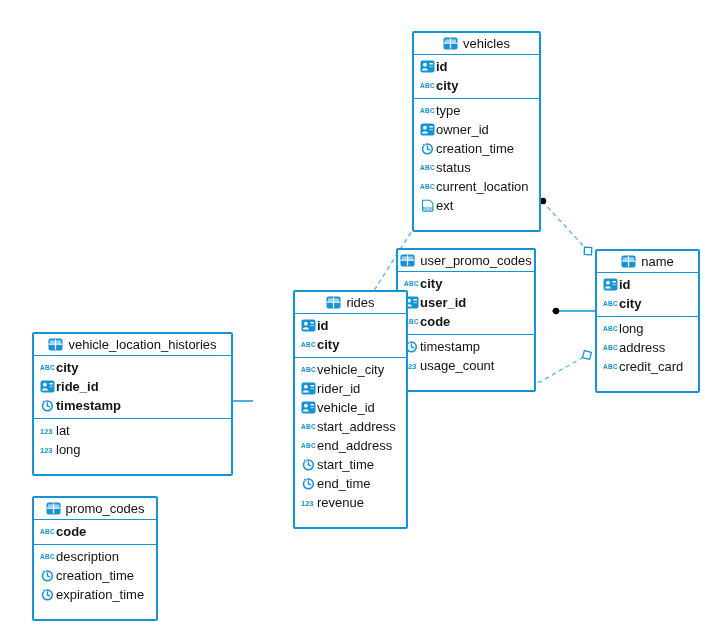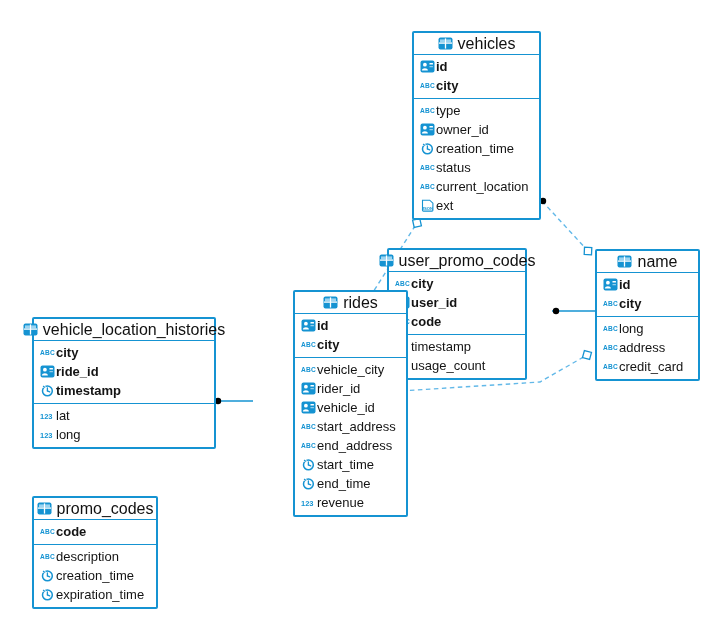--- a/index.html
+++ b/index.html
@@ -3,23 +3,23 @@
 <meta charset="utf-8">
 <style>
   html,body{margin:0;padding:0;background:#ffffff;width:705px;height:636px;overflow:hidden;
     font-family:"Liberation Sans",sans-serif;}
   #canvas{position:relative;width:705px;height:636px;background:#ffffff;}
   #wires{position:absolute;left:0;top:0;width:705px;height:636px;z-index:0;}
   .table{position:absolute;box-sizing:border-box;background:#ffffff;border:2px solid var(--accent);
     border-radius:2px;z-index:1;font-size:13px;color:#161616;}
   .t-header{display:flex;align-items:center;justify-content:center;gap:5px;height:21px;
     border-bottom:1.5px solid var(--accent);padding:0 4px;white-space:nowrap;}
-  .t-title{font-size:16px;color:#111;}
+  .t-title{font-size:13px;color:#111;}
   .t-keys{padding:2px 0 3px 0;}
-  .t-cols{padding:2px 0 3px 0;border-top:1.5px solid var(--accent);}
+  .t-cols{padding:2px 0 15px 0;border-top:1.5px solid var(--accent);}
   .row{display:flex;align-items:center;height:19px;padding-left:5px;white-space:nowrap;}
   .row .icon{display:inline-flex;width:17px;flex:0 0 17px;justify-content:center;align-items:center;}
   .col-label{color:#141414;}
   .col-label.key{font-weight:700;}
   .t-header .icon{display:inline-flex;align-items:center;}
 </style>
 </head>
 <body>
 
 <div id="canvas">
@@ -128,21 +128,21 @@
             <svg width="15" height="13" viewBox="0 0 15 13">
               <path d="M2.5 1.2 h7.2 l3.2 3 v7 a0.9 0.9 0 0 1 -0.9 0.9 h-8.6 a0.9 0.9 0 0 1 -0.9 -0.9 Z" fill="#fff" stroke="#1593d2" stroke-width="1.1"></path>
               <text x="1.7" y="11.2" font-size="4.2" font-weight="bold" fill="#1593d2" font-family="Liberation Sans, sans-serif">JSON</text>
             </svg>
           </span>
           <span class="col-label">ext</span>
         </div>
       </div>
   </div>
 
-  <div class="table" style="left: 387px; top: 248px; width: 140px;">
+  <div class="table" style="left: 396px; top: 248px; width: 140px;">
     <div class="t-header">
       <span class="icon">
           <svg width="15" height="13" viewBox="0 0 15 13">
             <rect x="0.5" y="0.5" width="14" height="12" rx="2" fill="#1593d2"></rect>
             <rect x="2" y="2.4" width="4.9" height="3" fill="#9bd4f1"></rect>
             <rect x="8.1" y="2.4" width="4.9" height="3" fill="#9bd4f1"></rect>
             <line x1="1" y1="6.1" x2="14" y2="6.1" stroke="#fff" stroke-width="1.3"></line>
             <line x1="7.5" y1="1.4" x2="7.5" y2="11.6" stroke="#fff" stroke-width="1.3"></line>
           </svg>
         </span>
@@ -377,21 +377,21 @@
           <span class="icon">
             <svg width="16" height="13" viewBox="0 0 16 13">
               <text x="0" y="9.5" font-size="7.5" font-weight="bold" fill="#1593d2" font-family="Liberation Sans, sans-serif">123</text>
             </svg>
           </span>
           <span class="col-label">revenue</span>
         </div>
       </div>
   </div>
 
-  <div class="table" style="left: 32px; top: 317px; width: 184px;">
+  <div class="table" style="left: 32px; top: 332px; width: 201px;">
     <div class="t-header">
       <span class="icon">
           <svg width="15" height="13" viewBox="0 0 15 13">
             <rect x="0.5" y="0.5" width="14" height="12" rx="2" fill="#1593d2"></rect>
             <rect x="2" y="2.4" width="4.9" height="3" fill="#9bd4f1"></rect>
             <rect x="8.1" y="2.4" width="4.9" height="3" fill="#9bd4f1"></rect>
             <line x1="1" y1="6.1" x2="14" y2="6.1" stroke="#fff" stroke-width="1.3"></line>
             <line x1="7.5" y1="1.4" x2="7.5" y2="11.6" stroke="#fff" stroke-width="1.3"></line>
           </svg>
         </span>

